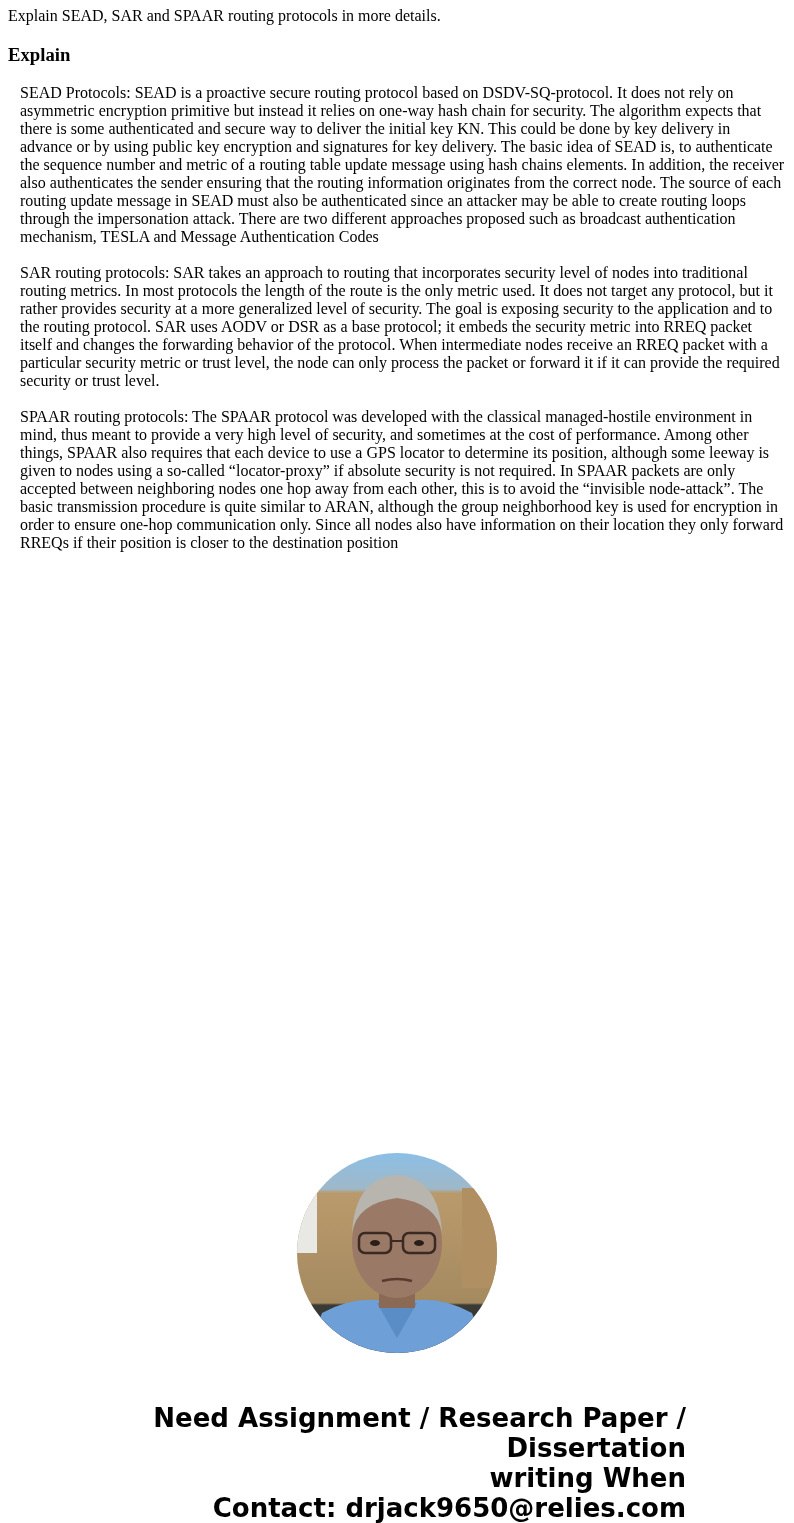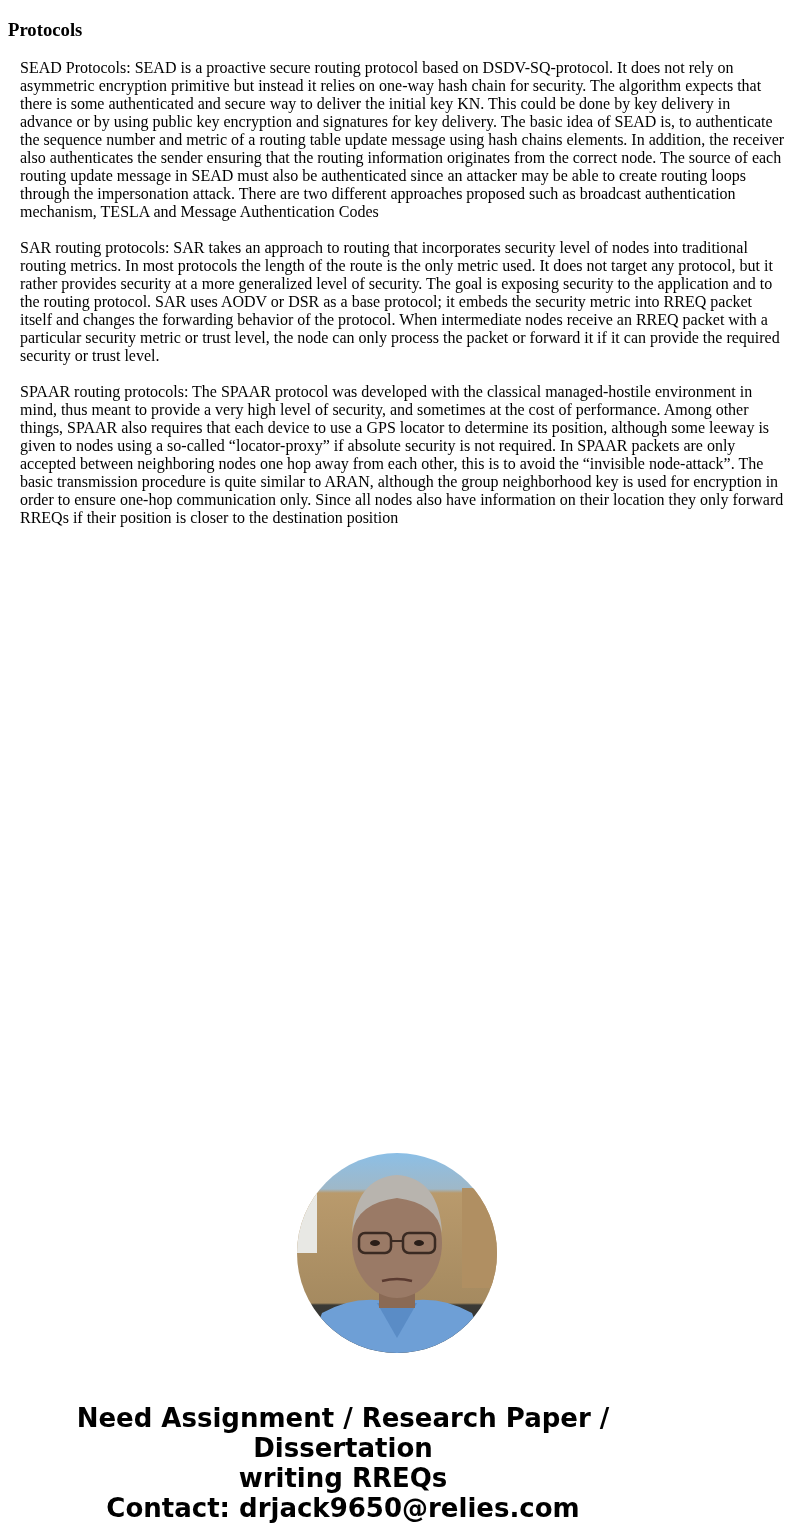--- a/index.html
+++ b/index.html
@@ -40,34 +40,35 @@
       height: 200px;
       border-radius: 50%;
       overflow: hidden;
     }
     .avatar svg { display: block; }
     .promo {
       position: absolute;
       left: 0;
       top: 1403px;
       width: 686px;
-      text-align: center;
+      text-align: right;
       font-family: "DejaVu Sans", sans-serif;
       font-weight: bold;
       font-size: 26px;
       line-height: 30px;
       color: #000000;
     }
     .promo div { margin: 0; }
   </style>
 </head>
 <body>
 
 <div class="content">
-  <h3 class="solution-heading">Protocols</h3>
+  <div class="question">Explain SEAD, SAR and SPAAR routing protocols in more details.</div>
+  <h3 class="solution-heading">Explain</h3>
   <p class="para first">SEAD Protocols: SEAD is a proactive secure routing protocol based on DSDV-SQ-protocol. It does not rely on asymmetric encryption primitive but instead it relies on one-way hash chain for security. The algorithm expects that there is some authenticated and secure way to deliver the initial key KN. This could be done by key delivery in advance or by using public key encryption and signatures for key delivery. The basic idea of SEAD is, to authenticate the sequence number and metric of a routing table update message using hash chains elements. In addition, the receiver also authenticates the sender ensuring that the routing information originates from the correct node. The source of each routing update message in SEAD must also be authenticated since an attacker may be able to create routing loops through the impersonation attack. There are two different approaches proposed such as broadcast authentication mechanism, TESLA and Message Authentication Codes</p>
   <p class="para">SAR routing protocols: SAR takes an approach to routing that incorporates security level of nodes into traditional routing metrics. In most protocols the length of the route is the only metric used. It does not target any protocol, but it rather provides security at a more generalized level of security. The goal is exposing security to the application and to the routing protocol. SAR uses AODV or DSR as a base protocol; it embeds the security metric into RREQ packet itself and changes the forwarding behavior of the protocol. When intermediate nodes receive an RREQ packet with a particular security metric or trust level, the node can only process the packet or forward it if it can provide the required security or trust level.</p>
   <p class="para">SPAAR routing protocols: The SPAAR protocol was developed with the classical managed-hostile environment in mind, thus meant to provide a very high level of security, and sometimes at the cost of performance. Among other things, SPAAR also requires that each device to use a GPS locator to determine its position, although some leeway is given to nodes using a so-called “locator-proxy” if absolute security is not required. In SPAAR packets are only accepted between neighboring nodes one hop away from each other, this is to avoid the “invisible node-attack”. The basic transmission procedure is quite similar to ARAN, although the group neighborhood key is used for encryption in order to ensure one-hop communication only. Since all nodes also have information on their location they only forward RREQs if their position is closer to the destination position</p>
 </div>
 
 <div class="avatar">
   <svg width="200" height="200" viewBox="0 0 200 200">
     <defs>
       <linearGradient id="bg" x1="0" y1="0" x2="0" y2="1">
         <stop offset="0" stop-color="#8cbfe6"></stop>
@@ -97,15 +98,15 @@
 
     <ellipse cx="78" cy="90" rx="5" ry="3" fill="#2a1e18"></ellipse>
     <ellipse cx="122" cy="90" rx="5" ry="3" fill="#2a1e18"></ellipse>
 
     <path d="M85 128 Q100 124 115 128" stroke="#5a3a30" stroke-width="2.5" fill="none"></path>
   </svg>
 </div>
 
 <div class="promo">
   <div>Need Assignment / Research Paper / Dissertation</div>
-  <div>writing RREQs</div>
+  <div>writing When</div>
   <div>Contact: drjack9650@relies.com</div>
 </div>
 
 </body></html>

